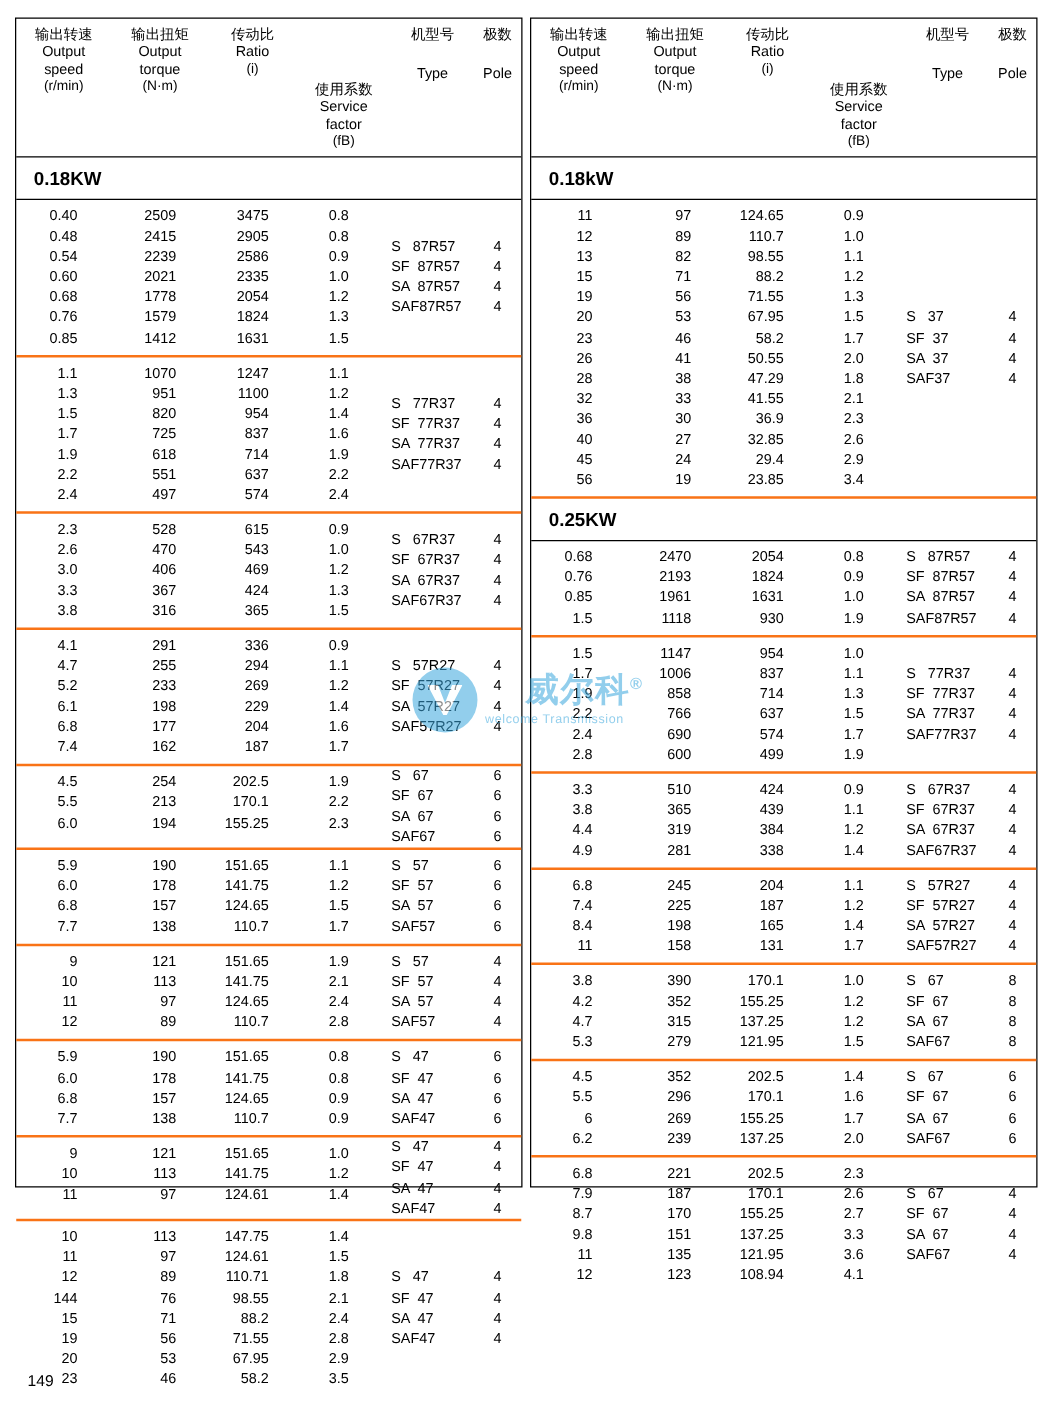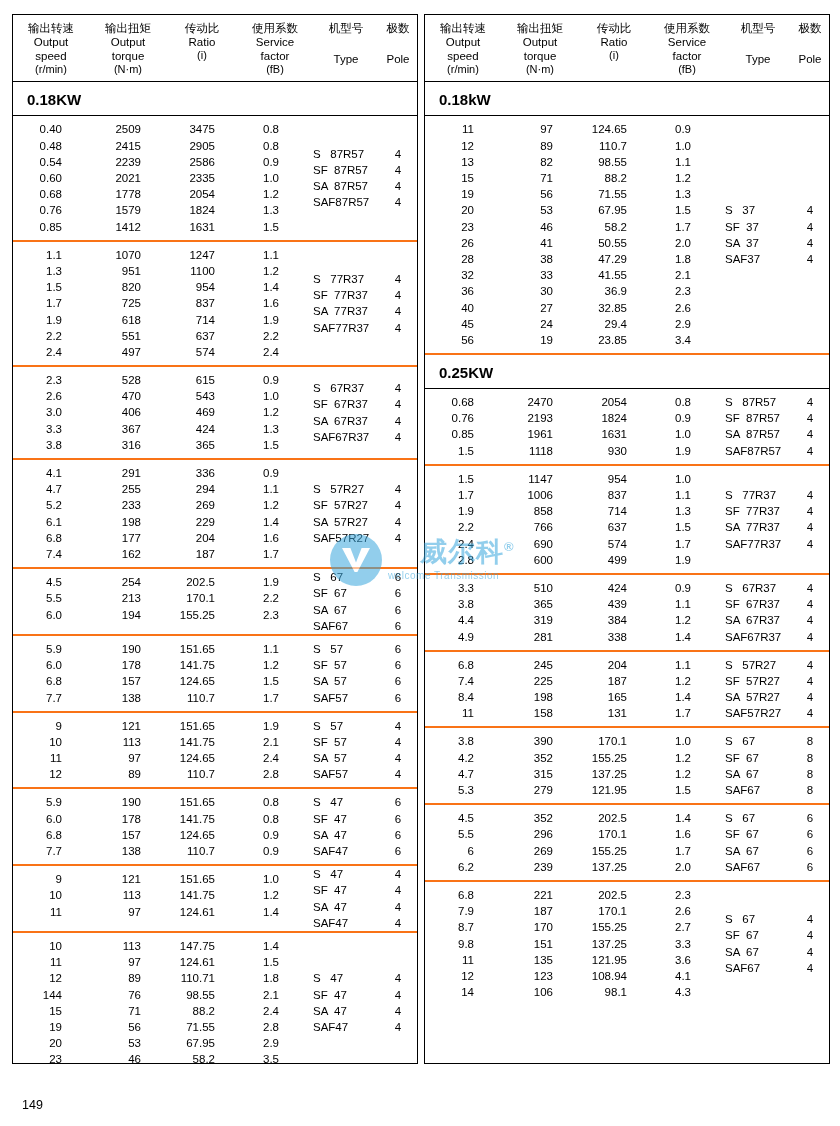--- a/index.html
+++ b/index.html
@@ -15,21 +15,21 @@
   }
   .page {
     position: relative;
     width: 840px;
     height: 1126px;
     padding: 14px 12px 0 12px;
   }
   .columns {
     display: flex;
     gap: 0px;
-    height: 1050px;
+    height: 936px;
   }
   .col {
     width: 406px;
     border: 1px solid #000;
     position: relative;
     background: #fff;
   }
   .col.left { border-right: 1px solid #000; }
   .col.right { margin-left: 6px; }
 
@@ -45,21 +45,21 @@
     font-size: 11.5px;
   }
   .hdr .cn { font-size: 11.5px; }
   .hdr .en { font-size: 11.5px; }
   .hdr .unit { font-size: 11px; }
 
   
   .c1 { width: 76px; }
   .c2 { width: 78px; }
   .c3 { width: 70px; }
-  .c4 { width: 76px; }
+  .c4 { width: 76px; margin-top: 44px; }
   .c5 { width: 66px; }
   .c6 { width: 38px; }
 
   .kw {
     font-size: 15px;
     font-weight: bold;
     padding: 9px 0 7px 14px;
     border-bottom: 1px solid #000;
   }
 
@@ -1138,26 +1138,20 @@
                 <div class="n2">135</div>
                 <div class="n3">121.95</div>
                 <div class="n4">3.6</div>
               </div>
               <div class="row">
                 <div class="n1">12</div>
                 <div class="n2">123</div>
                 <div class="n3">108.94</div>
                 <div class="n4">4.1</div>
               </div>
-              <div class="row">
-                <div class="n1">14</div>
-                <div class="n2">106</div>
-                <div class="n3">98.1</div>
-                <div class="n4">4.3</div>
-              </div>
             </div>
             <div class="types">
               <div class="tblock">
                 <div class="typecol">
                   <div class="t">S   67</div>
                   <div class="t">SF  67</div>
                   <div class="t">SA  67</div>
                   <div class="t">SAF67</div>
                 </div>
                 <div class="polecol">

